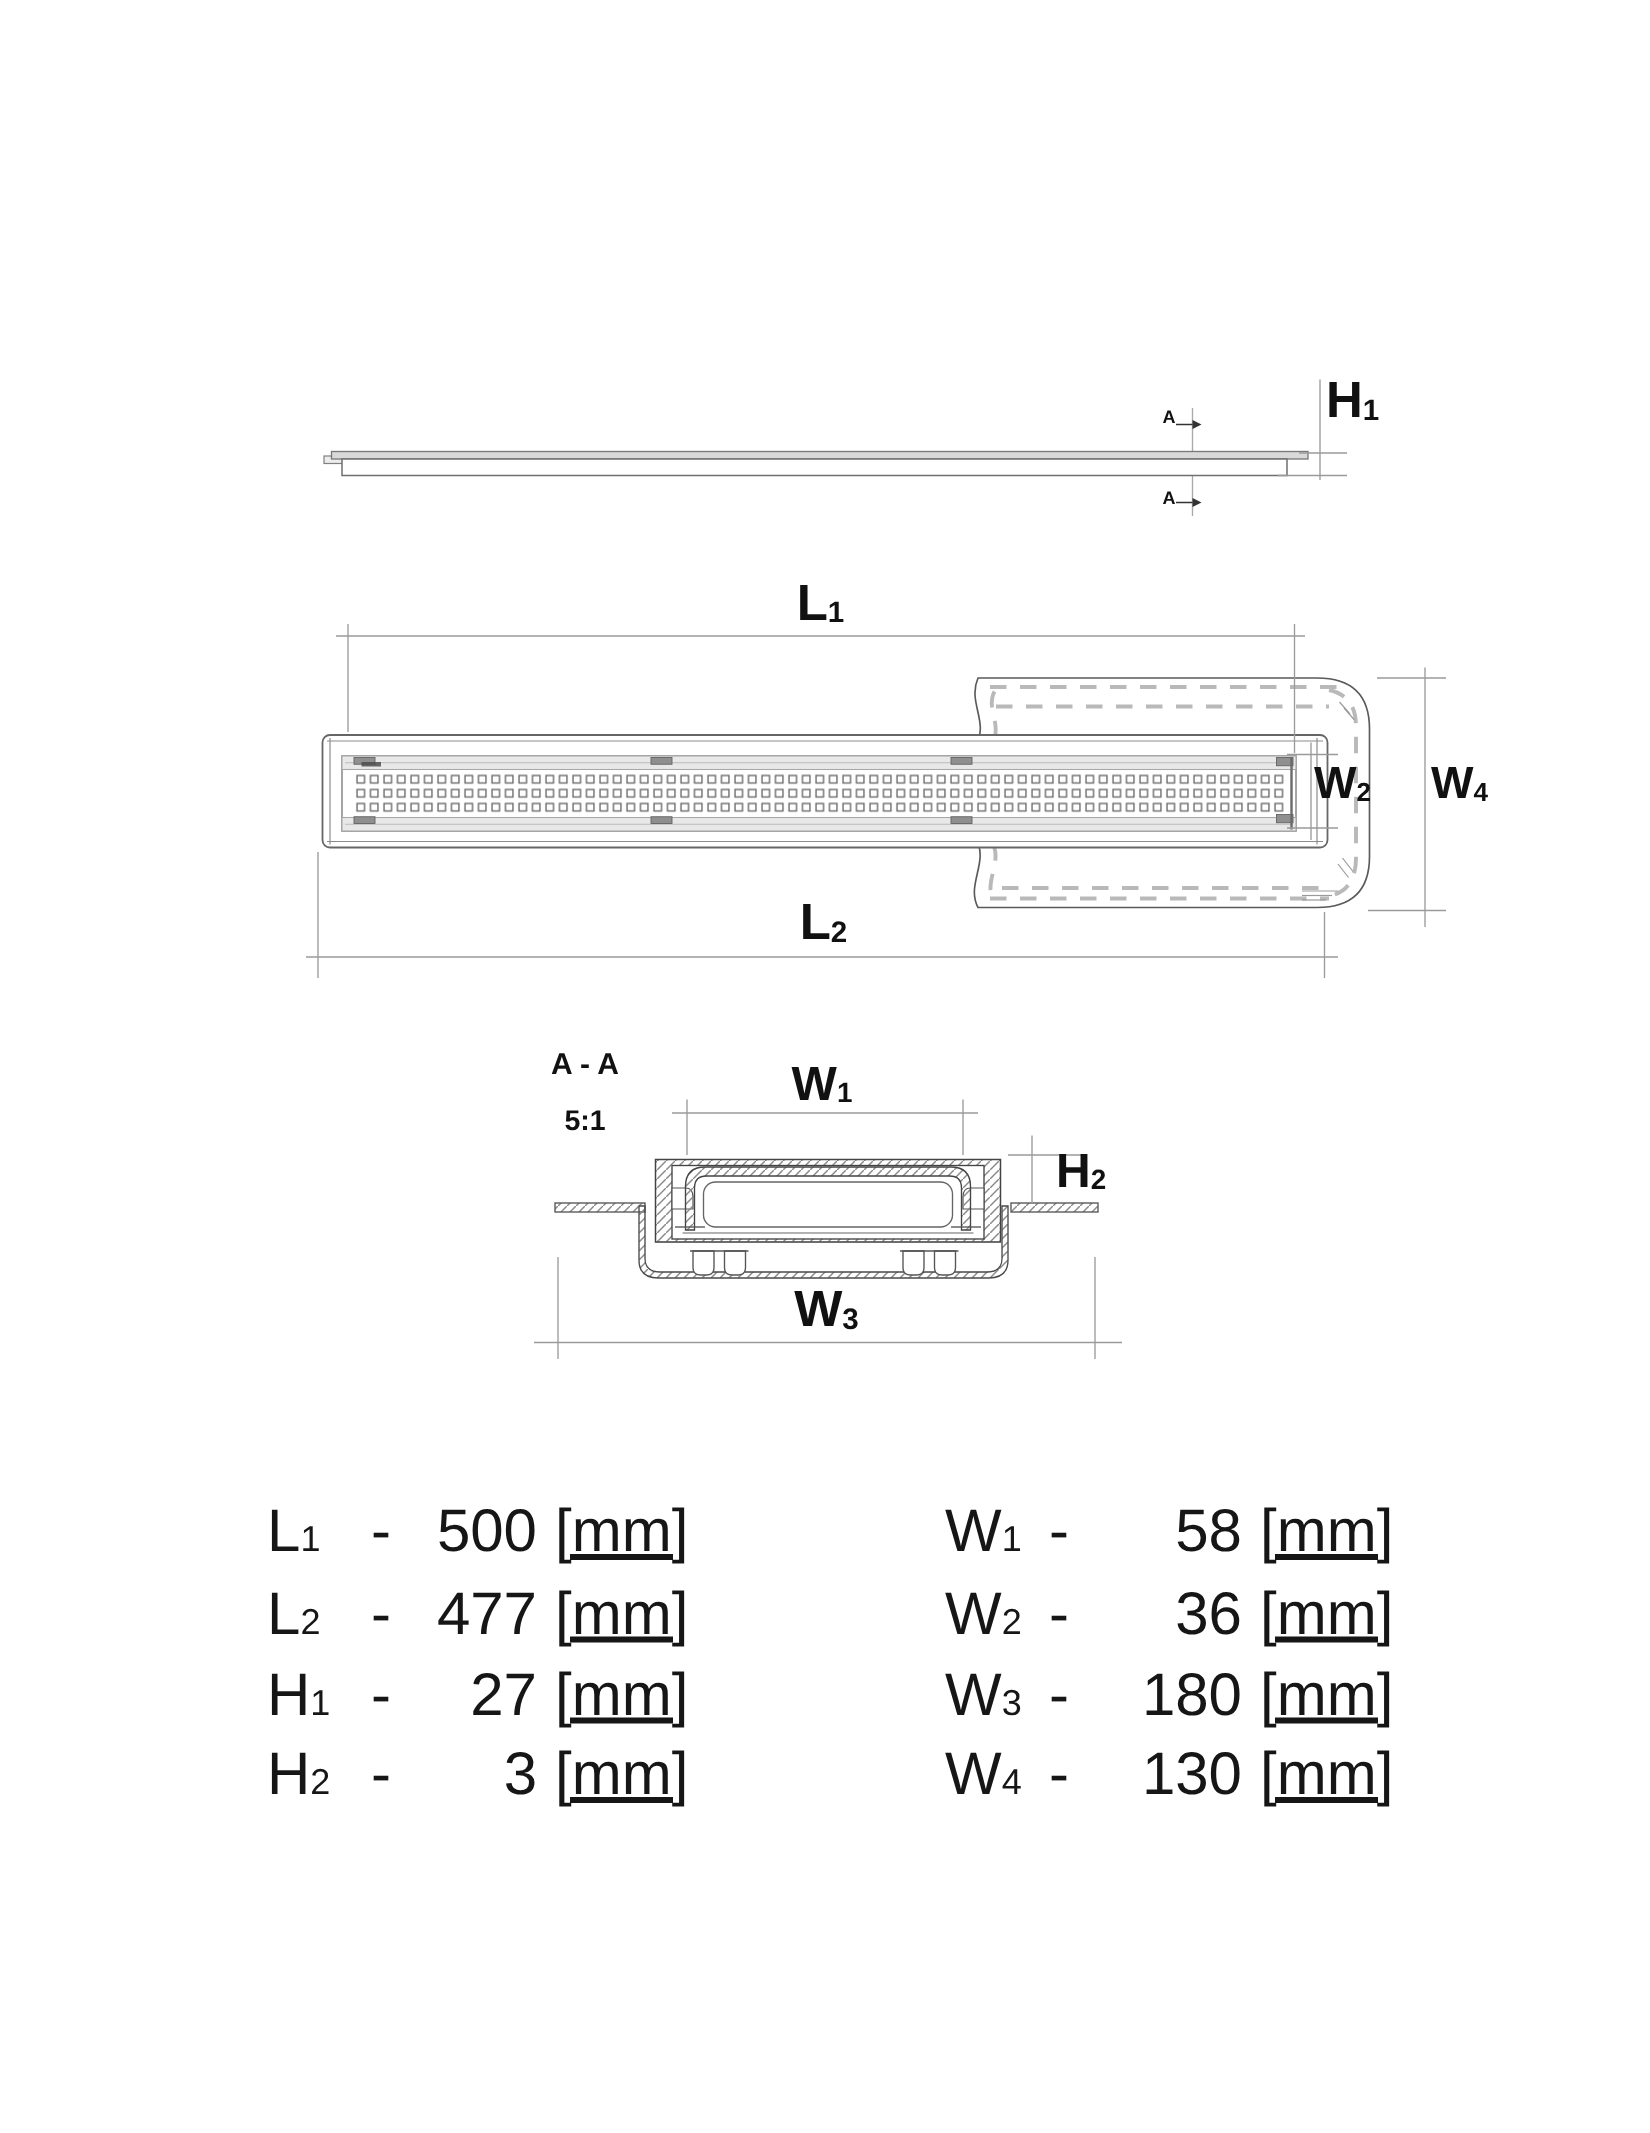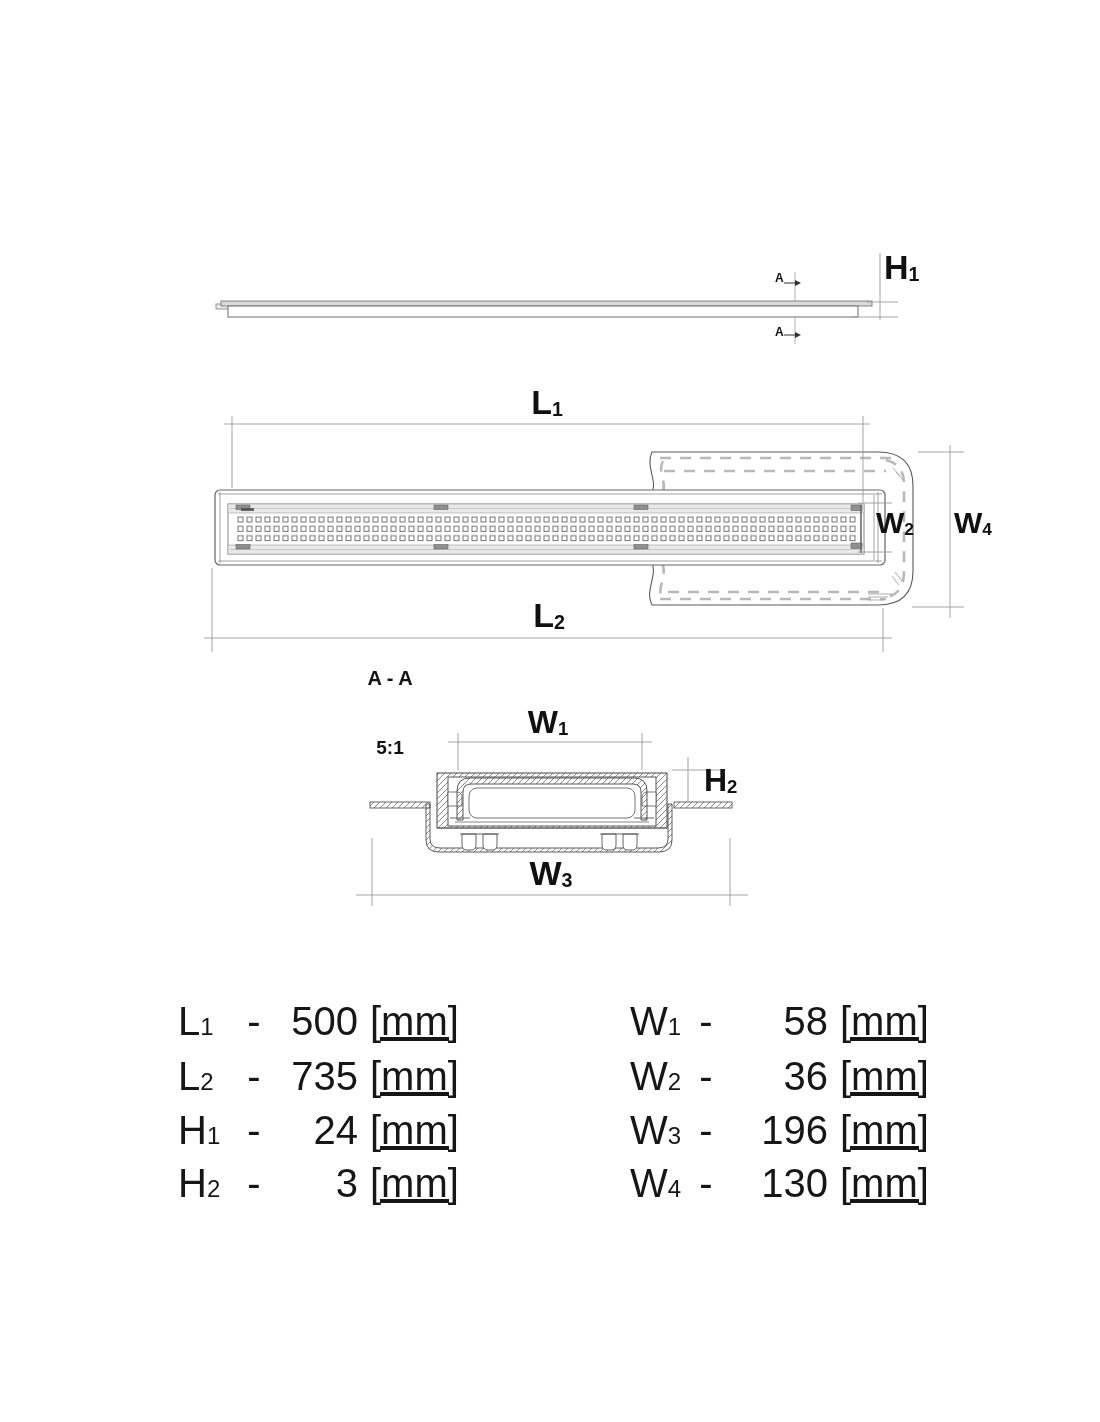--- a/index.html
+++ b/index.html
@@ -194,43 +194,43 @@
 
   <div class="dim-label" style="left:884px;top:250px;font-size:34px;"><span>H</span><span class="sub">1</span></div>
   <div class="dim-label" style="left:775px;top:272px;font-size:12px;"><span>A</span></div>
   <div class="dim-label" style="left:775px;top:326px;font-size:12px;"><span>A</span></div>
 
   <div class="dim-label centered" style="left:507px;top:385px;width:80px;font-size:34px;"><span>L</span><span class="sub">1</span></div>
   <div class="dim-label centered" style="left:509px;top:598px;width:80px;font-size:34px;"><span>L</span><span class="sub">2</span></div>
   <div class="dim-label" style="left:876px;top:508px;font-size:30px;"><span>W</span><span class="sub">2</span></div>
   <div class="dim-label" style="left:954px;top:508px;font-size:30px;"><span>W</span><span class="sub">4</span></div>
 
-  <div class="dim-label centered" style="left:350px;top:668px;width:80px;font-size:20px;"><span>A - A</span></div>
+  <div class="dim-label centered" style="left:350px;top:700px;width:80px;font-size:20px;"><span>A - A</span></div>
   <div class="dim-label centered" style="left:350px;top:738px;width:80px;font-size:19px;"><span>5:1</span></div>
   <div class="dim-label centered" style="left:508px;top:706px;width:80px;font-size:32px;"><span>W</span><span class="sub">1</span></div>
   <div class="dim-label" style="left:704px;top:764px;font-size:32px;"><span>H</span><span class="sub">2</span></div>
   <div class="dim-label centered" style="left:511px;top:856px;width:80px;font-size:34px;"><span>W</span><span class="sub">3</span></div>
 
   <div>
     <div class="spec-row spec-left" style="left:178px;top:998px;">
       <span class="lbl"><span>L</span><span class="sub">1</span></span>
       <span class="sep">-</span>
       <span class="val">500</span>
       <span class="unit">[mm]</span>
     </div>
     <div class="spec-row spec-left" style="left:178px;top:1053px;">
       <span class="lbl"><span>L</span><span class="sub">2</span></span>
       <span class="sep">-</span>
-      <span class="val">735</span>
+      <span class="val">477</span>
       <span class="unit">[mm]</span>
     </div>
     <div class="spec-row spec-left" style="left:178px;top:1107px;">
       <span class="lbl"><span>H</span><span class="sub">1</span></span>
       <span class="sep">-</span>
-      <span class="val">24</span>
+      <span class="val">27</span>
       <span class="unit">[mm]</span>
     </div>
     <div class="spec-row spec-left" style="left:178px;top:1160px;">
       <span class="lbl"><span>H</span><span class="sub">2</span></span>
       <span class="sep">-</span>
       <span class="val">3</span>
       <span class="unit">[mm]</span>
     </div>
 
     <div class="spec-row spec-right" style="left:630px;top:998px;">
@@ -241,21 +241,21 @@
     </div>
     <div class="spec-row spec-right" style="left:630px;top:1053px;">
       <span class="lbl"><span>W</span><span class="sub">2</span></span>
       <span class="sep">-</span>
       <span class="val">36</span>
       <span class="unit">[mm]</span>
     </div>
     <div class="spec-row spec-right" style="left:630px;top:1107px;">
       <span class="lbl"><span>W</span><span class="sub">3</span></span>
       <span class="sep">-</span>
-      <span class="val">196</span>
+      <span class="val">180</span>
       <span class="unit">[mm]</span>
     </div>
     <div class="spec-row spec-right" style="left:630px;top:1160px;">
       <span class="lbl"><span>W</span><span class="sub">4</span></span>
       <span class="sep">-</span>
       <span class="val">130</span>
       <span class="unit">[mm]</span>
     </div>
   </div>
 

